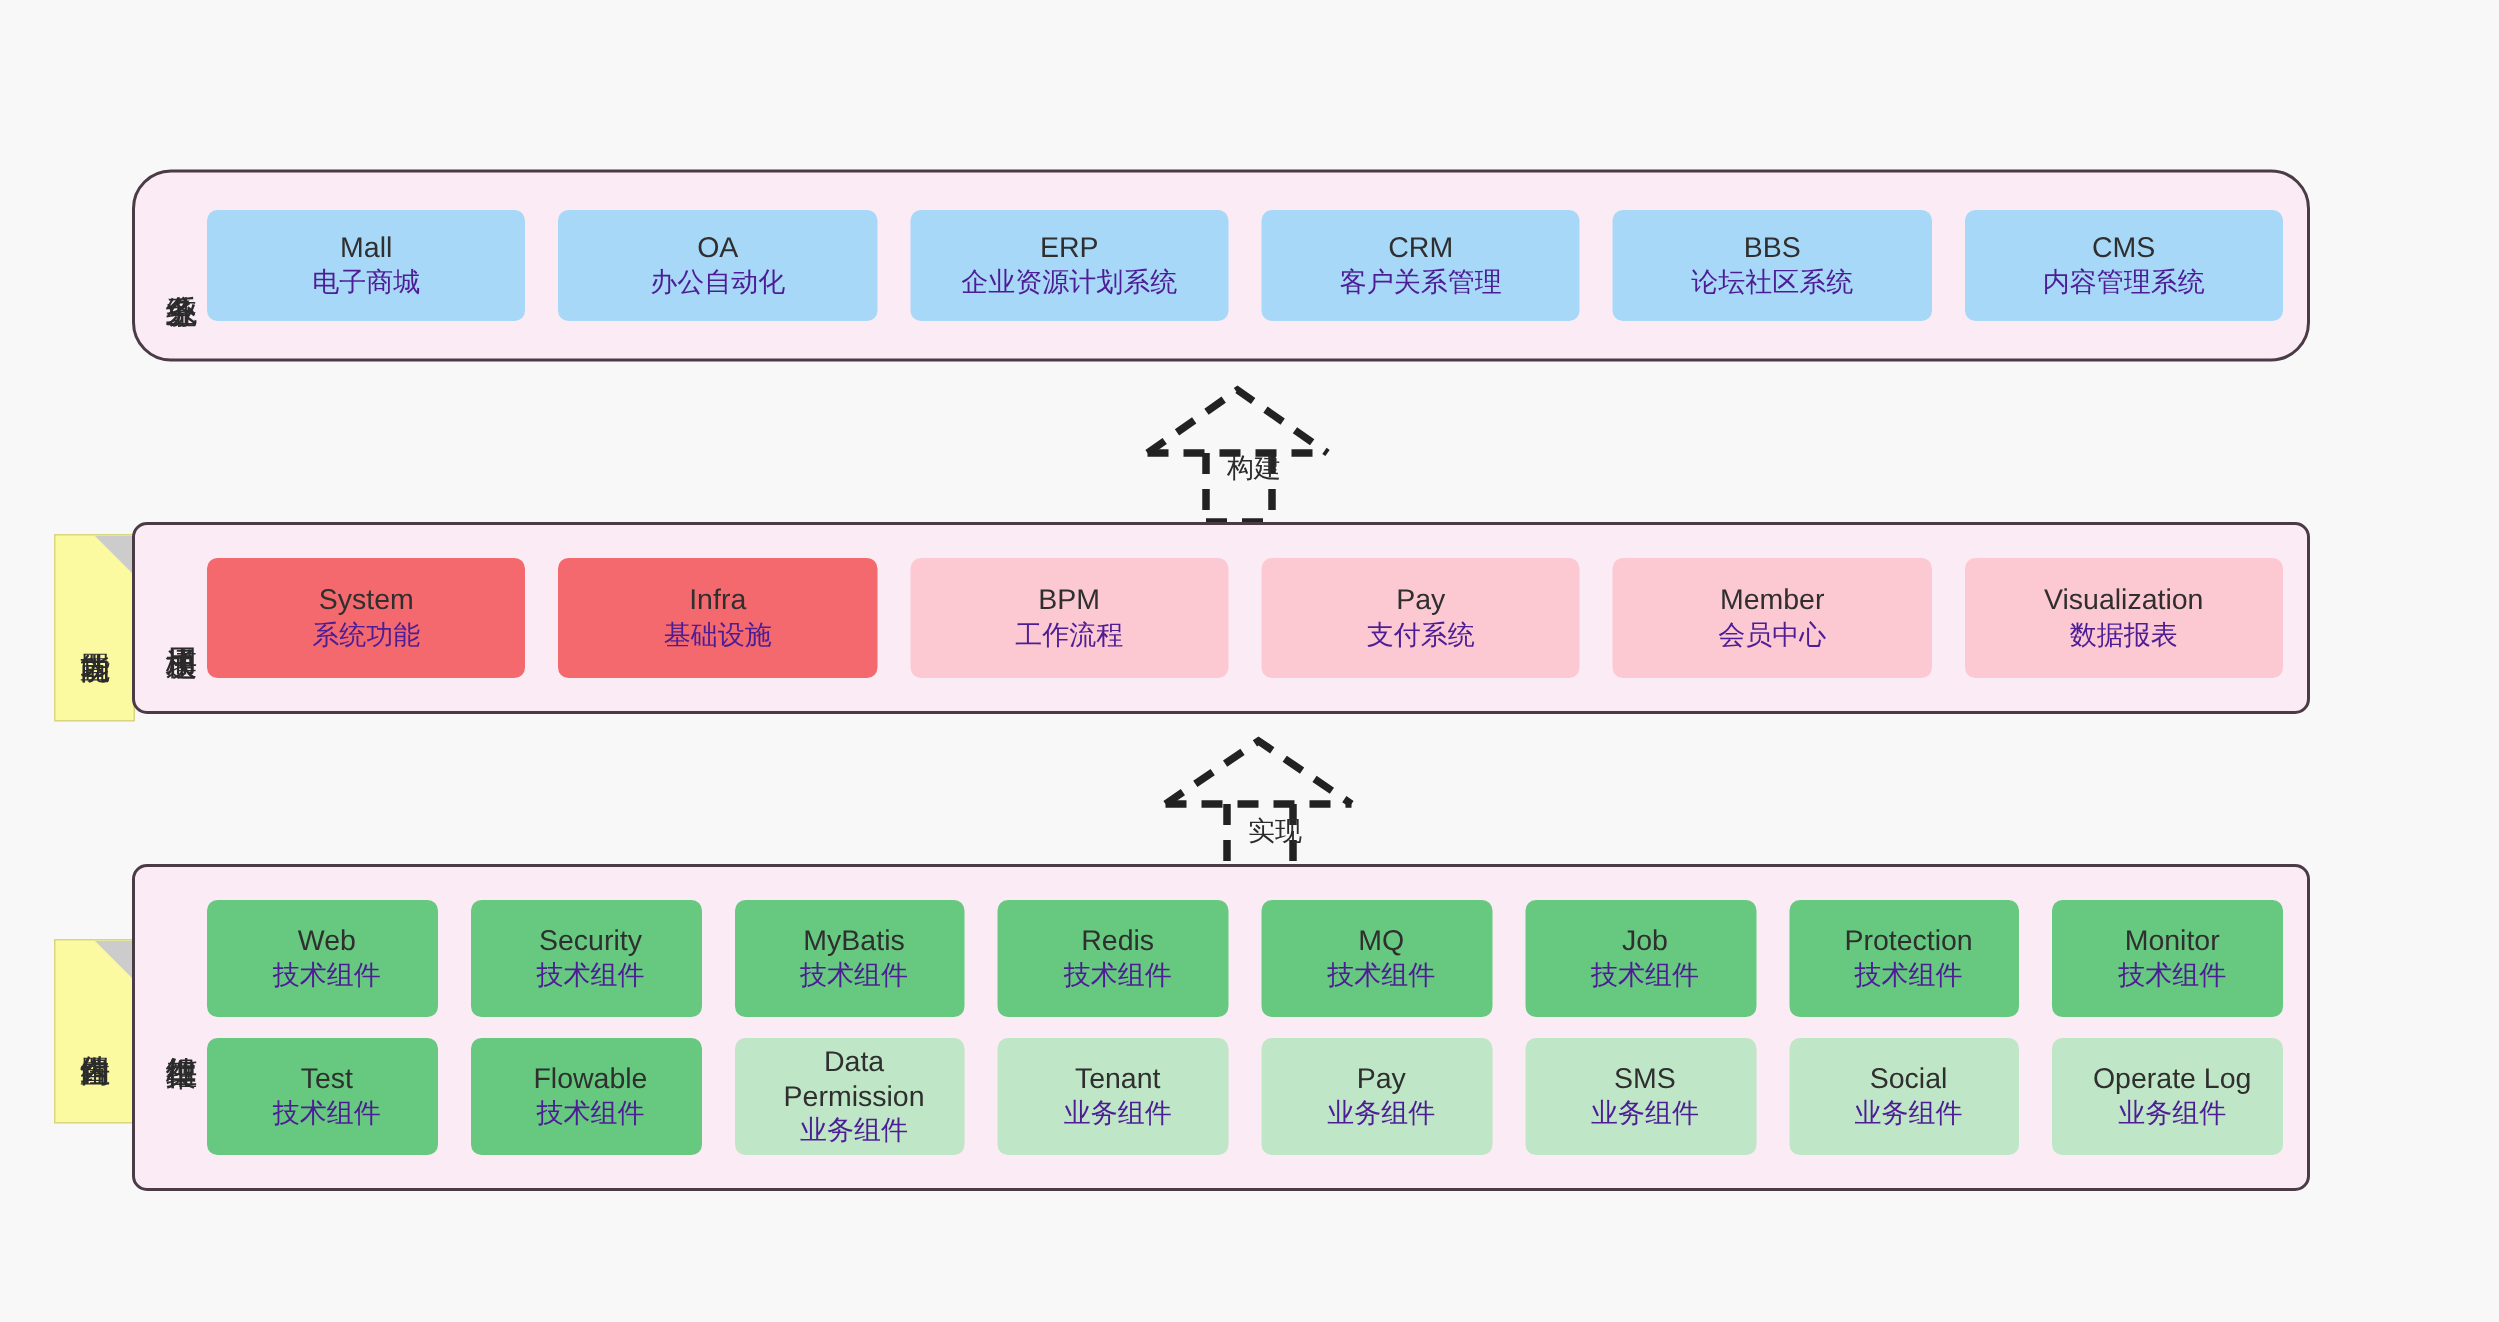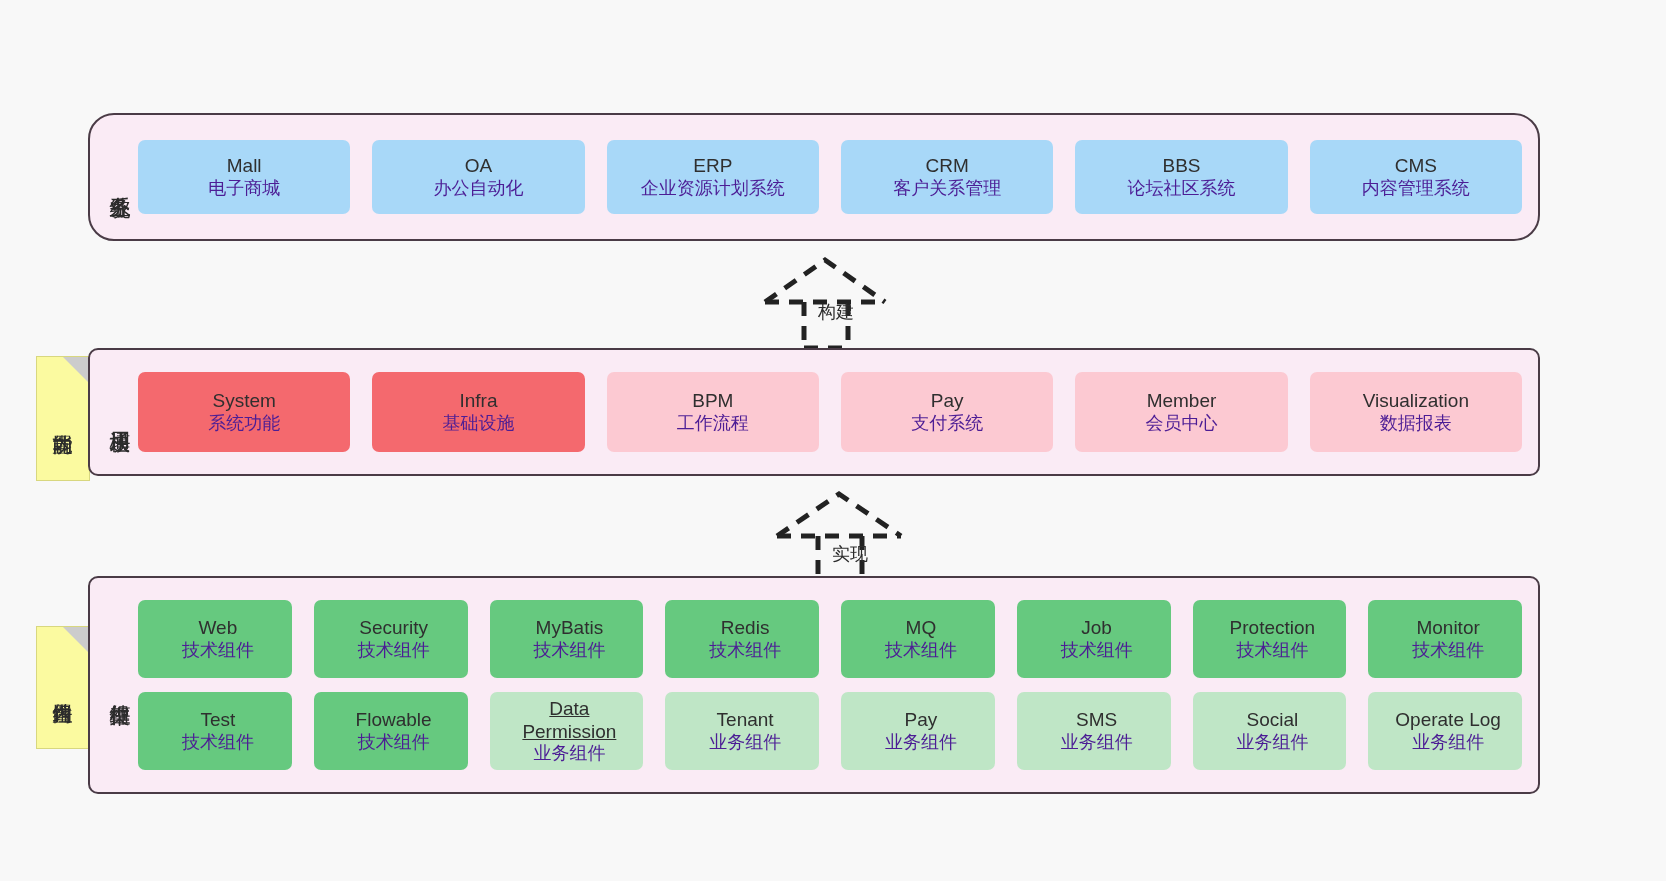--- a/index.html
+++ b/index.html
@@ -340,14 +340,14 @@
   </div>
 
 </div>
 
 <style>
   .box-business      { background: #a8d8f8; }
   .box-common-strong { background: #f4696e; }
   .box-common-soft   { background: #fcc9d2; }
   .box-tech          { background: #66c97f; }
   .box-biz           { background: #bfe6c6; }
-  .cell .en.wrap     { white-space: normal; max-width: 110px; text-decoration: underline; }
+  .cell .en.wrap     { white-space: normal; max-width: 110px; }
 </style>
 
 </body></html>

